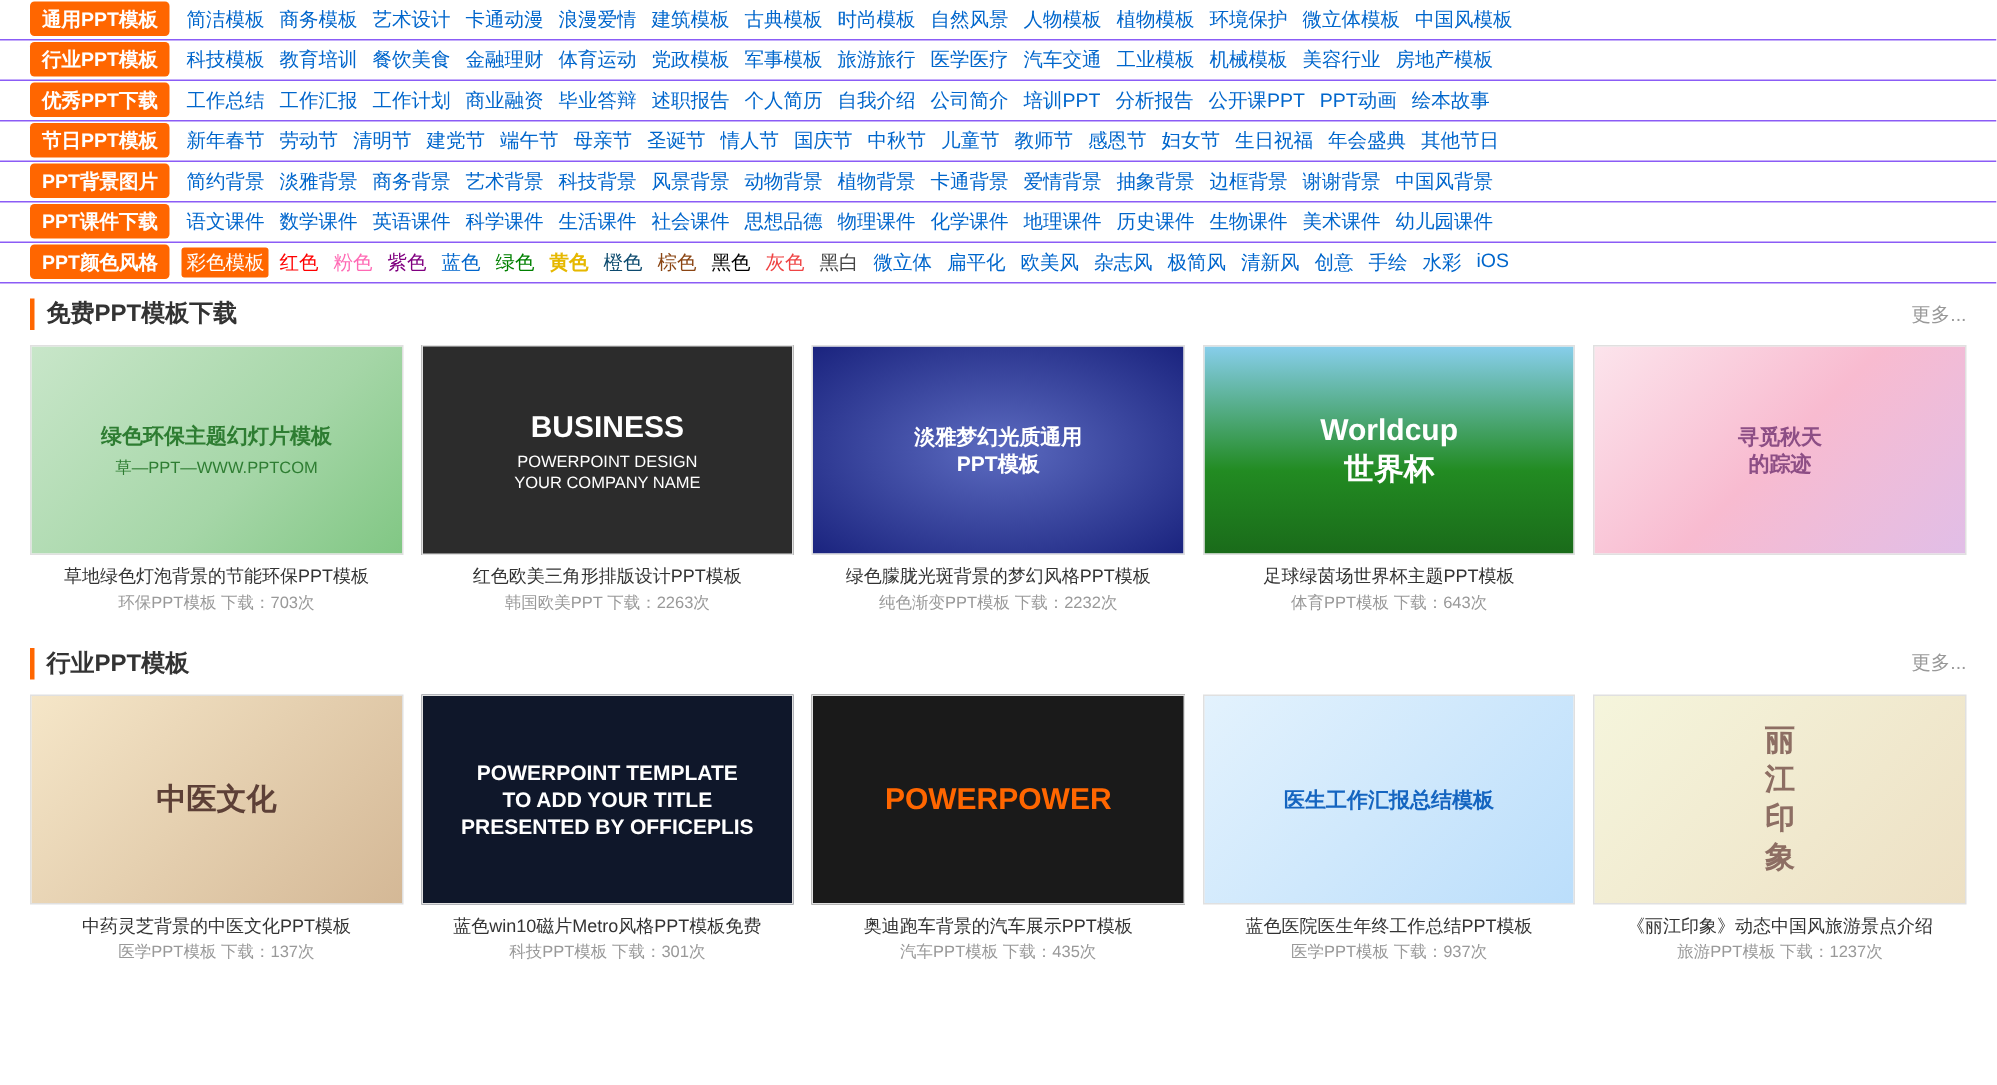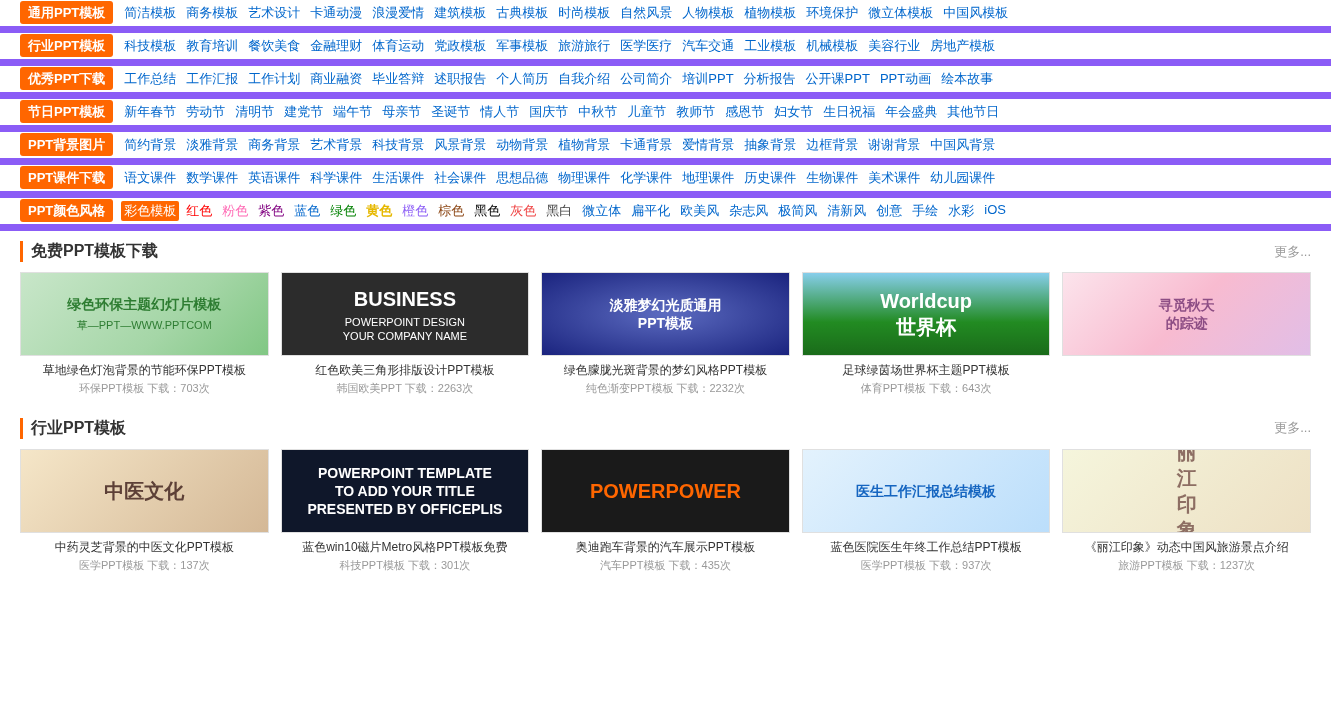--- a/index.html
+++ b/index.html
@@ -6,38 +6,38 @@
     body { font-family: "Microsoft YaHei", SimSun, Arial, sans-serif; font-size: 13px; background: #fff; color: #333; overflow-x: hidden; }
     .nav-label { background: #f60; color: #fff; padding: 4px 8px; border-radius: 3px; font-size: 13px; font-weight: bold; white-space: nowrap; cursor: pointer; }
     .nav-links { display: flex; flex-wrap: wrap; gap: 0 4px; padding-left: 8px; }
     .nav-link { color: #0066cc; font-size: 13px; cursor: pointer; padding: 1px 3px; }
     .nav-link.active { color: #fff; background: #f60; border-radius: 2px; }
     .nav-link.red { color: #f00; }
     .nav-link.pink { color: #ff69b4; }
     .nav-link.purple { color: #800080; }
     .nav-link.green { color: #008000; }
     .nav-link.yellow { color: #e6b800; font-weight: bold; }
-    .nav-link.orange { color: #8b5cf6; }
+    .nav-link.orange { color: #0c4a6e; }
     .nav-link.brown { color: #8b4513; }
     .nav-link.black { color: #000; }
     .nav-link.gray { color: #ef4444; }
     .nav-link.bw { color: #444; }
     
     .section { padding: 10px 20px; }
     .section-header { display: flex; justify-content: space-between; align-items: center; margin-bottom: 10px; }
     .section-title { font-size: 16px; font-weight: bold; color: #333; border-left: 3px solid #f60; padding-left: 8px; }
     .more-link { color: #999; font-size: 13px; cursor: pointer; }
     
     .template-grid { display: flex; gap: 12px; }
     .template-item { flex: 1; cursor: pointer; }
-    .template-thumb { width: 100%; height: 84px; overflow: hidden; border: 1px solid #e0e0e0; margin-bottom: 5px; display: flex; align-items: center; justify-content: center; }
+    .template-thumb { width: 100%; height: 140px; overflow: hidden; border: 1px solid #e0e0e0; margin-bottom: 5px; display: flex; align-items: center; justify-content: center; }
     .template-info { font-size: 12px; color: #333; text-align: center; line-height: 1.6; }
     .template-sub { color: #999; font-size: 11px; }
     
-    .nav-row { display: flex; align-items: center; border-bottom: 7px solid #8b5cf6; padding: 3px 20px; }
+    .nav-row { display: flex; align-items: center; border-bottom: 1px solid #8b5cf6; padding: 3px 20px; }
     .nav-row-label-cell { min-width: 90px; }
   </style>
 </head>
 <body>
 
 <div id="nav-container">
     <div class="nav-row">
       <div class="nav-row-label-cell"><span class="nav-label">通用PPT模板</span></div>
       <div class="nav-links">
         <span class="nav-link">简洁模板</span>

